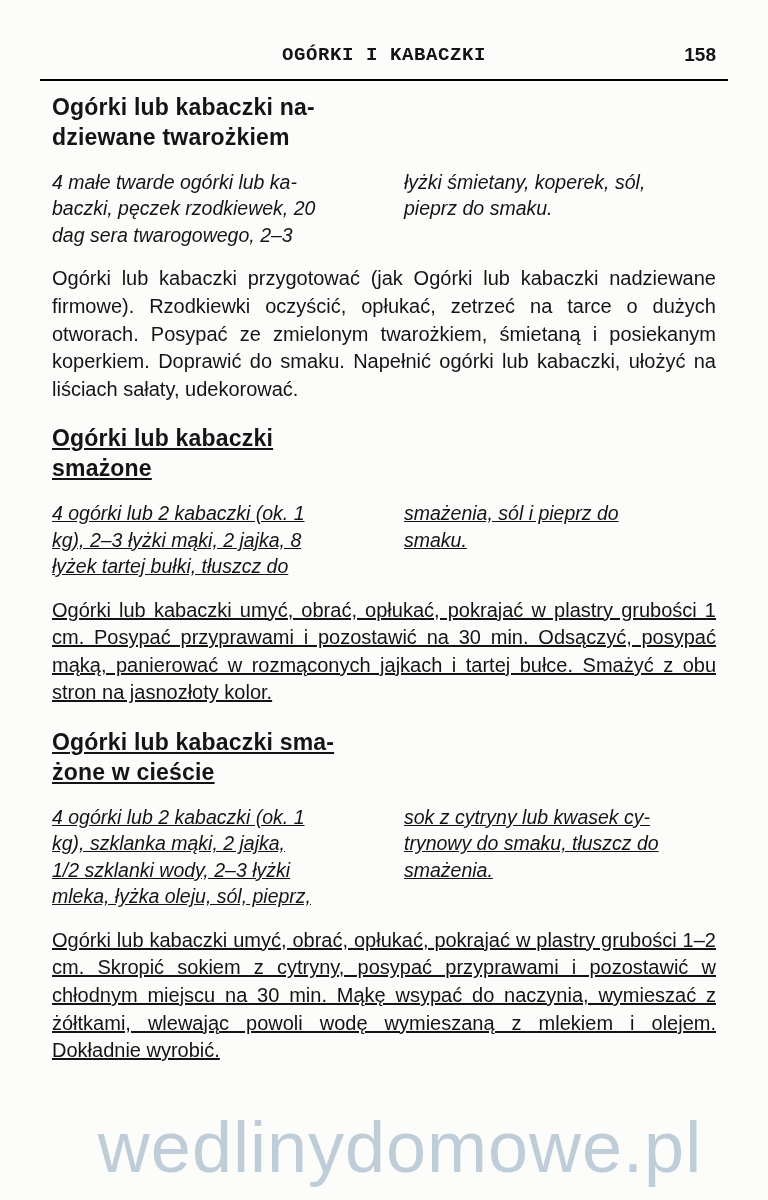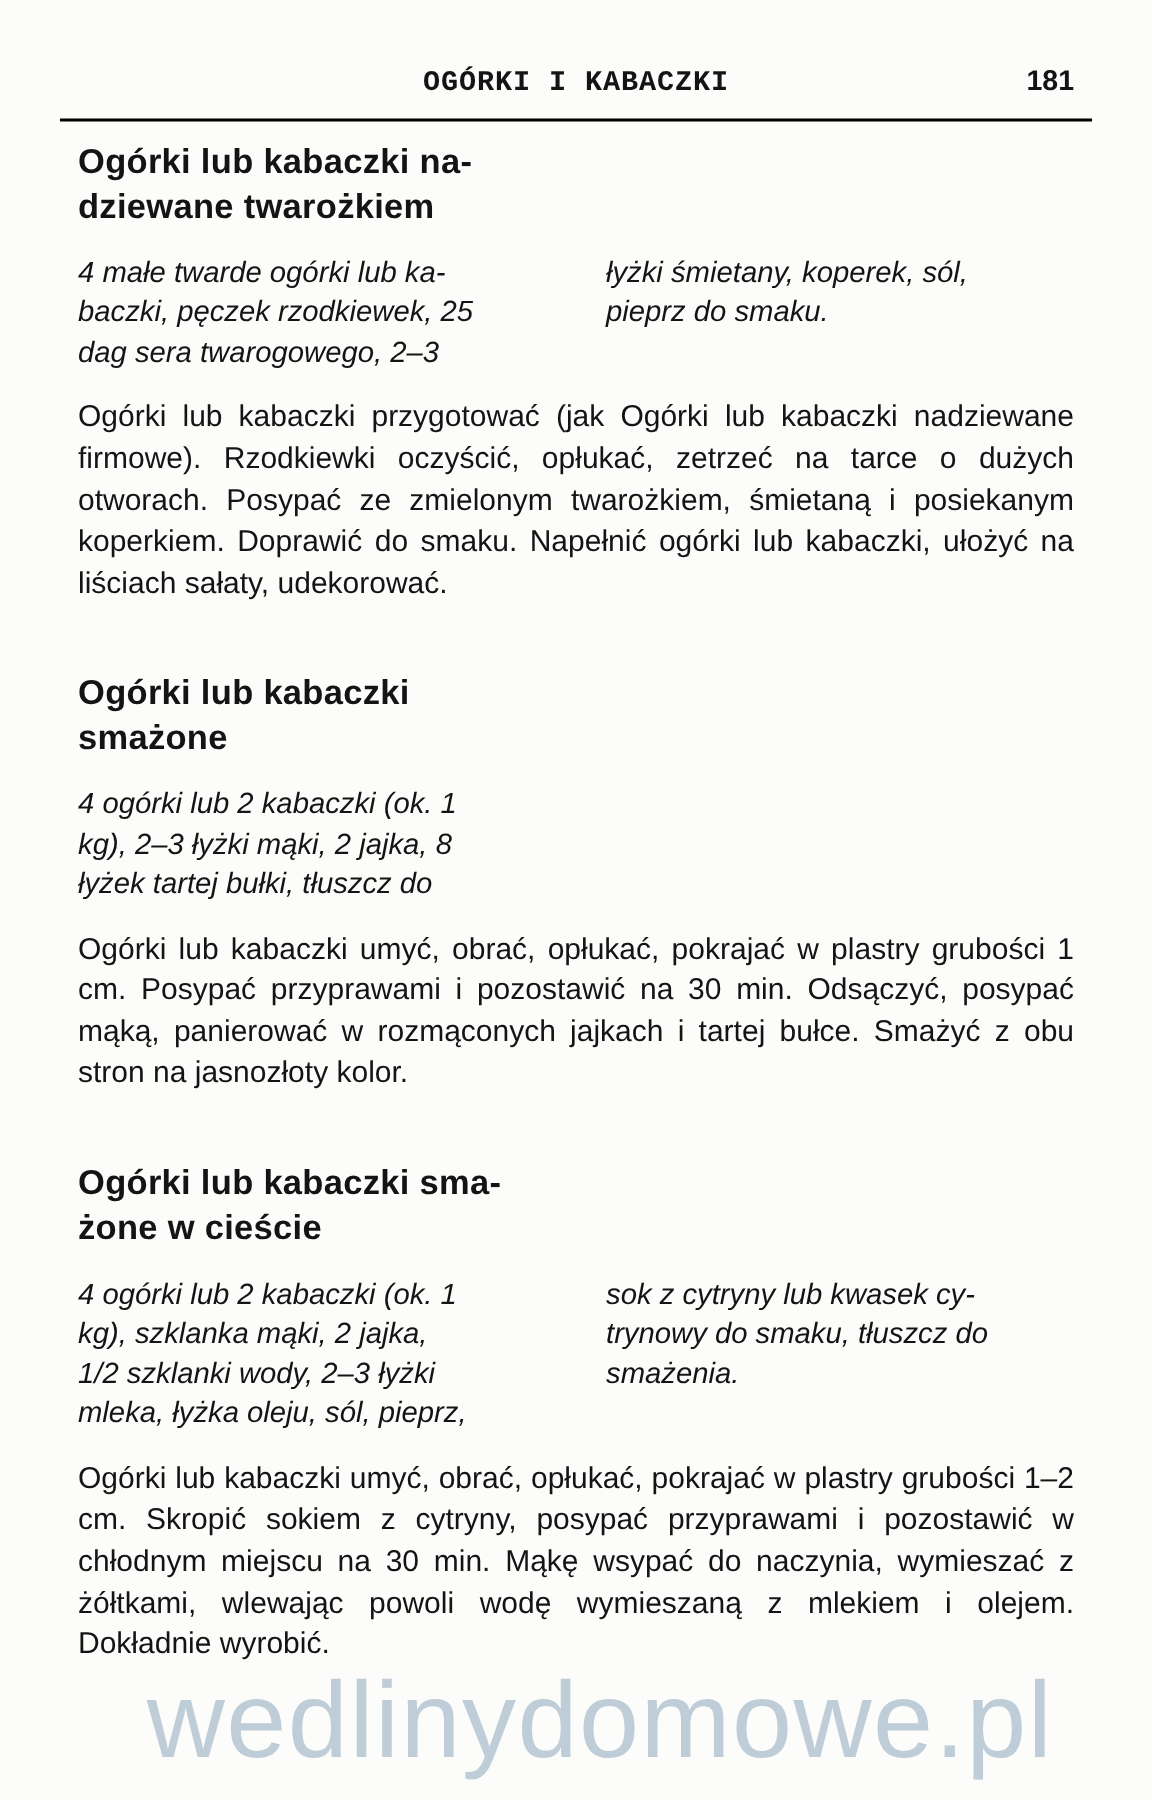--- a/index.html
+++ b/index.html
@@ -39,21 +39,22 @@
   }
   .rule {
     border: none;
     border-top: 2.5px solid #000;
     margin: 9px -12px 0 -12px;
   }
   .recipe {
     margin-top: 12px;
   }
   .recipe + .recipe {
-    margin-top: 44px;
+    margin-top: 21px;
+    text-decoration: underline;
   }
   .r-title {
     margin: 0 0 16px 0;
     font-size: 23px;
     font-weight: bold;
     line-height: 1.3;
     white-space: pre-line;
     letter-spacing: 0.2px;
   }
   .ingredients {
@@ -87,44 +88,46 @@
     z-index: 5;
   }
 </style>
 </head>
 <body>
 
 <div class="page">
 
   <div class="header">
     <div class="h-title">OGÓRKI I KABACZKI</div>
-    <div class="h-num">181</div>
+    <div class="h-num">158</div>
   </div>
   <hr class="rule">
 
   <section class="recipe">
     <h2 class="r-title">Ogórki lub kabaczki na-
 dziewane twarożkiem</h2>
     <div class="ingredients">
       <div class="col">4 małe twarde ogórki lub ka-
-baczki, pęczek rzodkiewek, 25
+baczki, pęczek rzodkiewek, 20
 dag sera twarogowego, 2–3</div>
       <div class="col">łyżki śmietany, koperek, sól,
 pieprz do smaku.</div>
     </div>
     <p class="r-body">Ogórki lub kabaczki przygotować (jak Ogórki lub kabaczki nadziewane firmowe). Rzodkiewki oczyścić, opłukać, zetrzeć na tarce o dużych otworach. Posypać ze zmielonym twarożkiem, śmietaną i posiekanym koperkiem. Doprawić do smaku. Napełnić ogórki lub kabaczki, ułożyć na liściach sałaty, udekorować.</p>
   </section>
 
   <section class="recipe">
     <h2 class="r-title">Ogórki lub kabaczki
 smażone</h2>
     <div class="ingredients">
       <div class="col">4 ogórki lub 2 kabaczki (ok. 1
 kg), 2–3 łyżki mąki, 2 jajka, 8
 łyżek tartej bułki, tłuszcz do</div>
+      <div class="col">smażenia, sól i pieprz do
+smaku.</div>
     </div>
     <p class="r-body">Ogórki lub kabaczki umyć, obrać, opłukać, pokrajać w plastry grubości 1 cm. Posypać przyprawami i pozostawić na 30 min. Odsączyć, posypać mąką, panierować w rozmąconych jajkach i tartej bułce. Smażyć z obu stron na jasnozłoty kolor.</p>
   </section>
 
   <section class="recipe">
     <h2 class="r-title">Ogórki lub kabaczki sma-
 żone w cieście</h2>
     <div class="ingredients">
       <div class="col">4 ogórki lub 2 kabaczki (ok. 1
 kg), szklanka mąki, 2 jajka,

